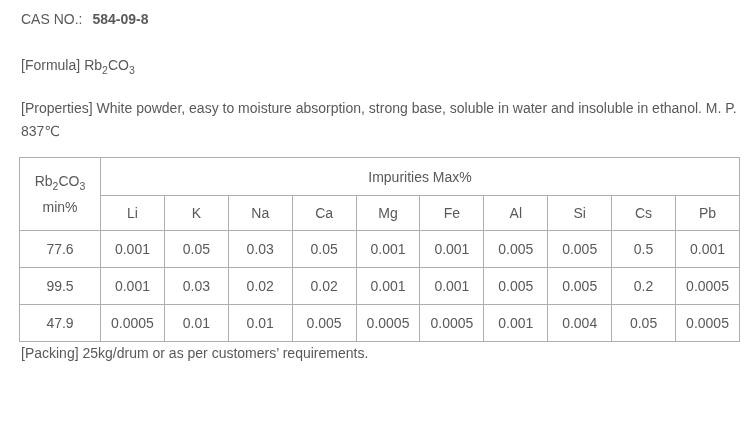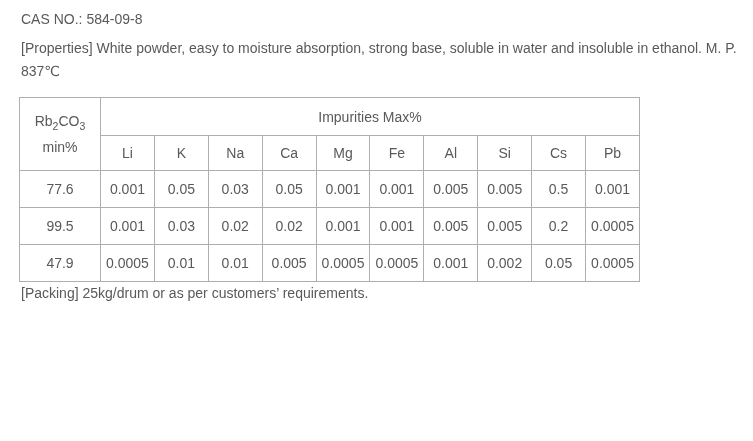--- a/index.html
+++ b/index.html
@@ -17,41 +17,41 @@
   }
   .page {
     padding: 0 16px 0 21px;
     width: 716px;
   }
   p { margin: 0; }
   .cas-line {
     margin-top: 10px;
     line-height: 19px;
   }
-  .cas-value { margin-left: 4px; }
+  .cas-value { margin-left: 10px; font-weight: bold; }
   .formula-line {
     margin-top: 27px;
     line-height: 19px;
   }
   .formula-expr { margin-left: 4px; }
   sub {
     font-size: 10.5px;
     line-height: 0;
   }
   .props-line {
-    margin-top: 8px;
+    margin-top: 22px;
     line-height: 23px;
   }
   .standard-line {
     line-height: 23px;
   }
   table.quality {
     border-collapse: collapse;
     table-layout: fixed;
-    width: 621px;
+    width: 721px;
     margin-top: 14px;
     margin-left: -2px;
   }
   table.quality td {
     border: 1px solid #aeaeae;
     text-align: center;
     vertical-align: middle;
     padding: 0;
     font-size: 14px;
     font-weight: normal;
@@ -72,20 +72,23 @@
 </style>
 </head>
 <body>
 
 <div class="page">
 
   <p class="cas-line">
     <span>CAS NO.:</span><span class="cas-value">584-09-8</span>
   </p>
 
+  <p class="formula-line">
+    <span>[Formula]</span><span class="formula-expr"><span>Rb</span><sub>2</sub><span>CO</span><sub>3</sub></span>
+  </p>
 
   <p class="props-line">[Properties] White powder, easy to moisture absorption, strong base, soluble in water and insoluble in ethanol. M. P. 837℃</p>
 
 
   <table class="quality">
     <colgroup>
       <col class="c0">
       <col>
         <col>
         <col>
@@ -145,21 +148,21 @@
       </tr>
       <tr class="drow">
         <td>47.9</td>
         <td>0.0005</td>
         <td>0.01</td>
         <td>0.01</td>
         <td>0.005</td>
         <td>0.0005</td>
         <td>0.0005</td>
         <td>0.001</td>
-        <td>0.002</td>
+        <td>0.004</td>
         <td>0.05</td>
         <td>0.0005</td>
       </tr>
     </tbody>
   </table>
 
 
   <p class="packing-line">[Packing] 25kg/drum or as per customers’ requirements.</p>
 
 </div>

